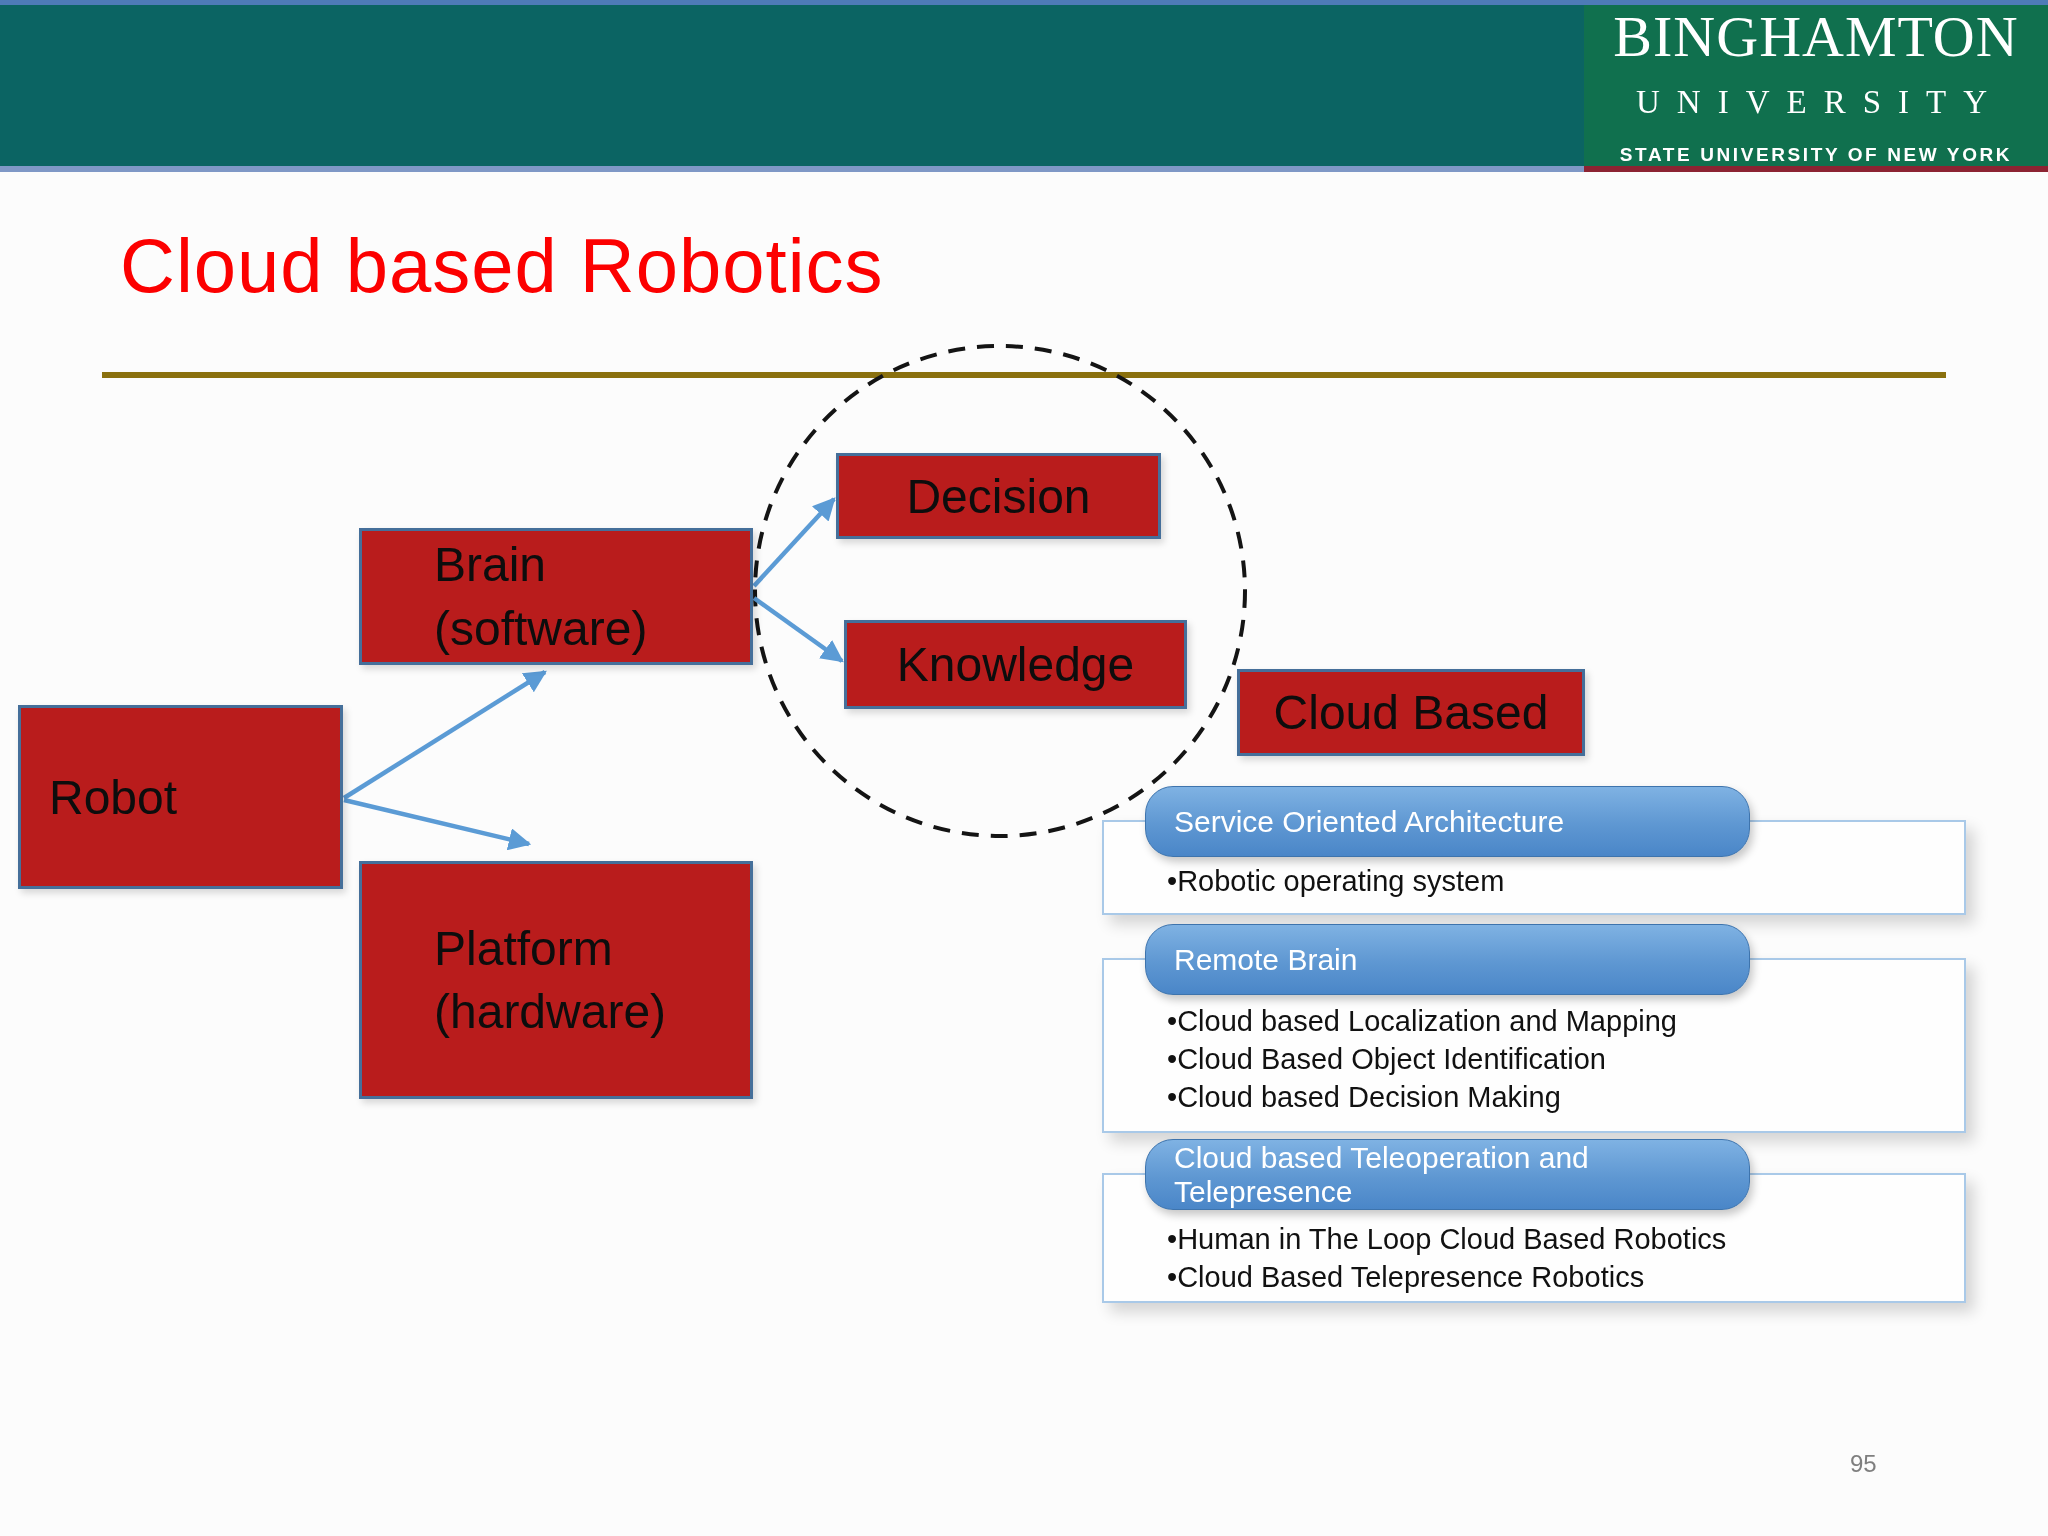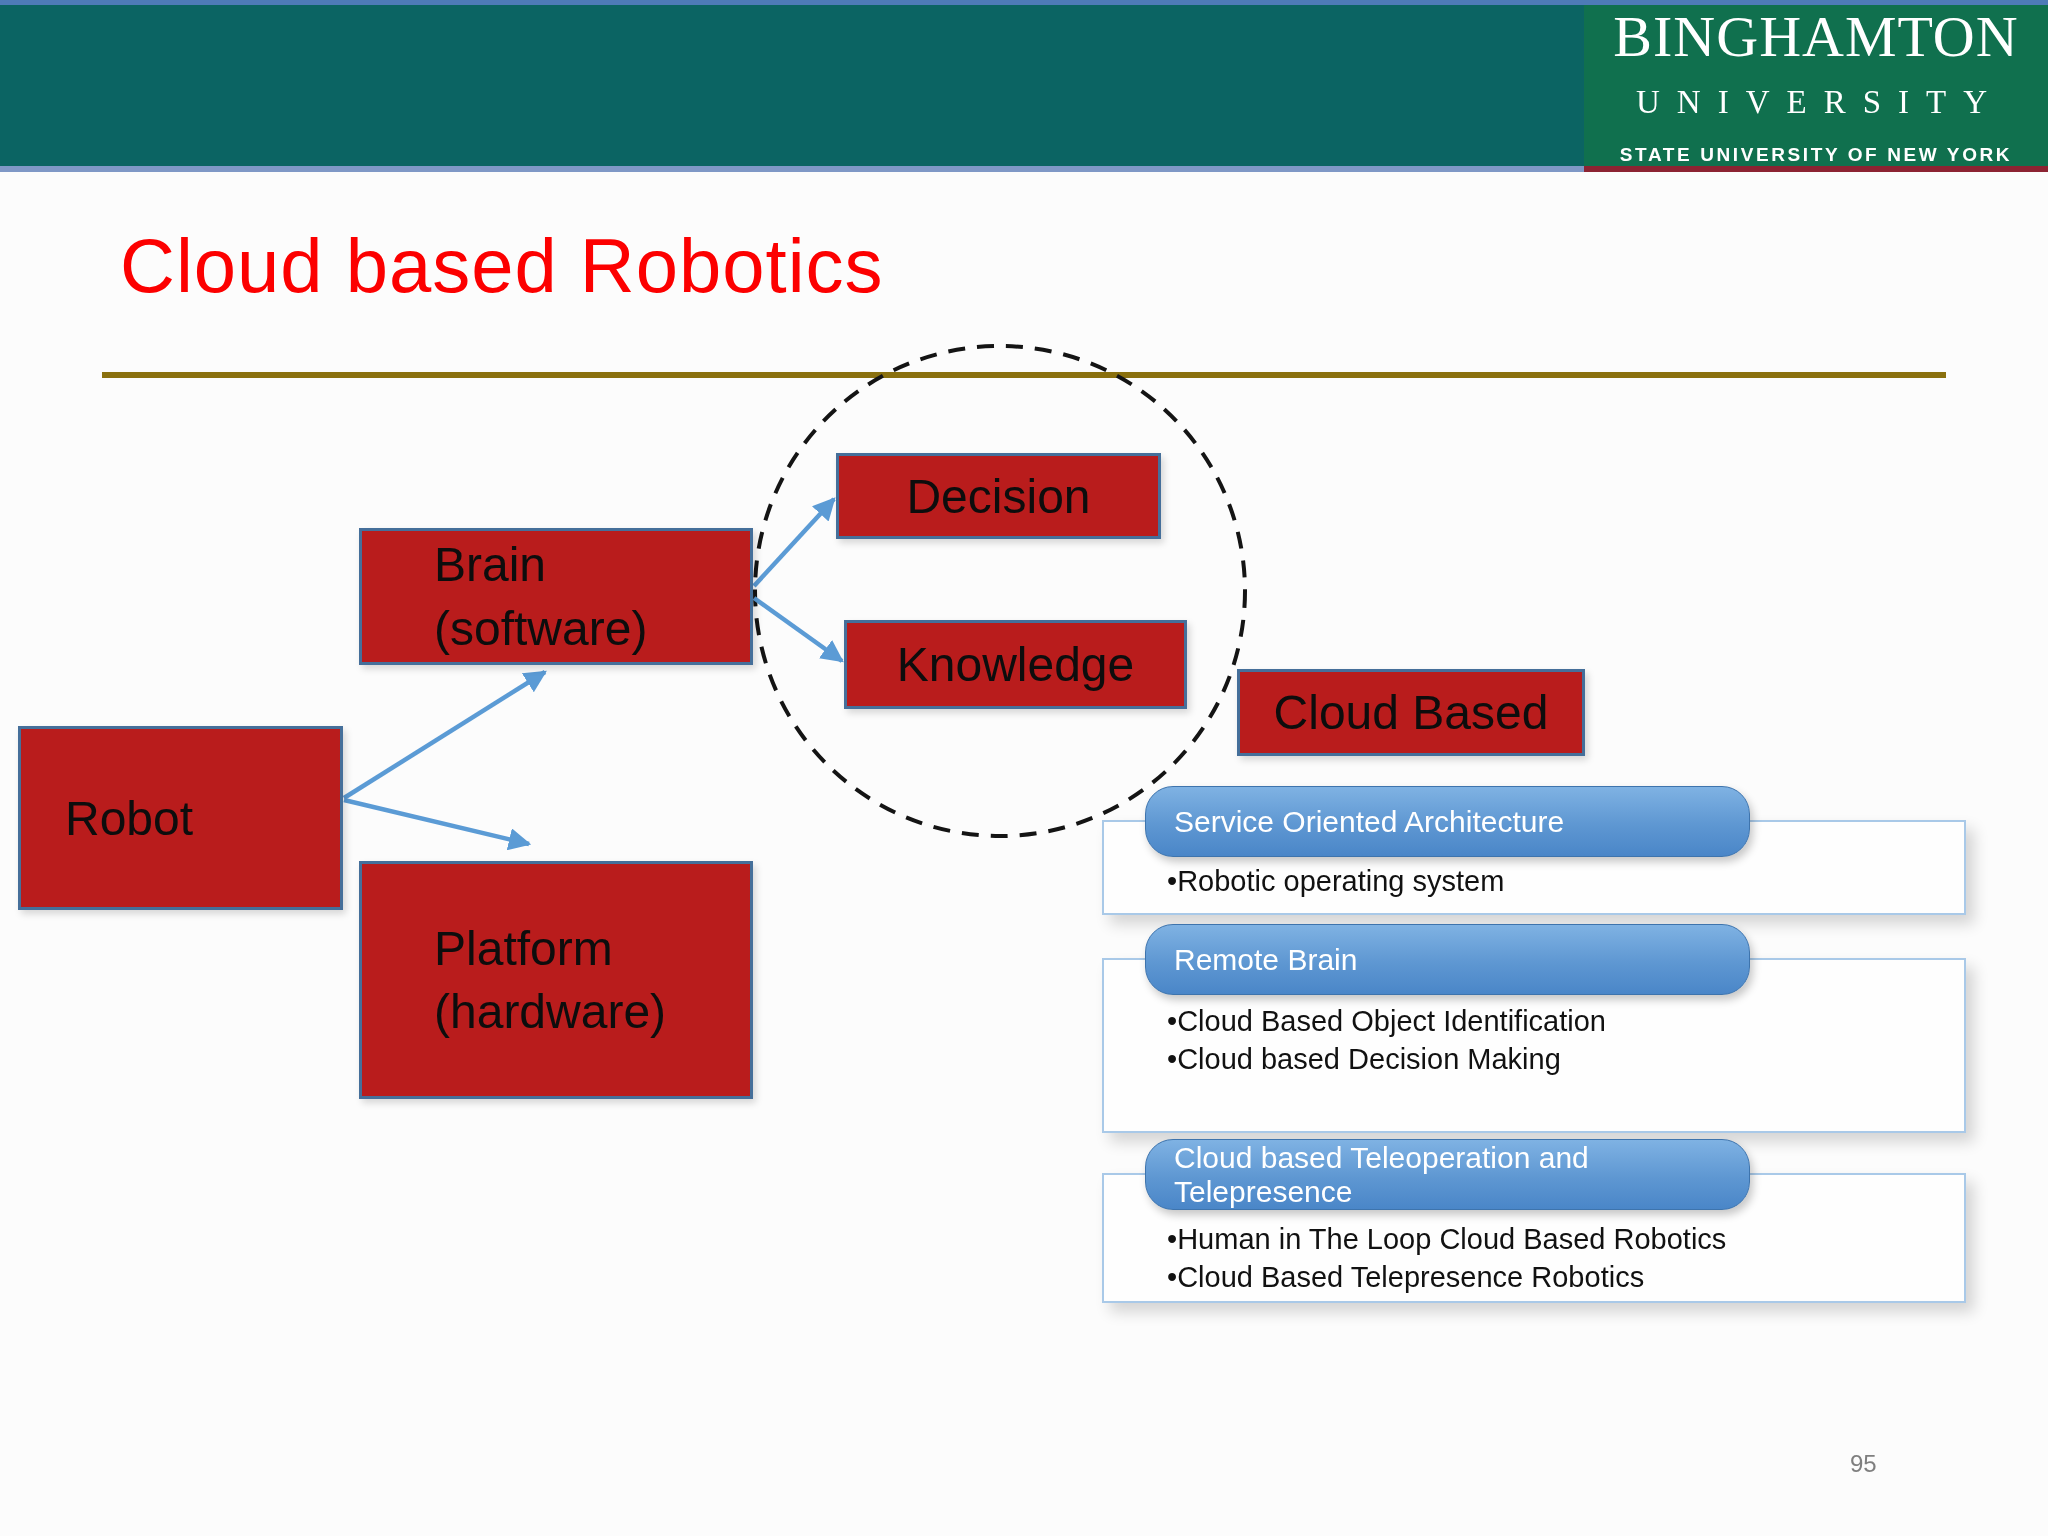--- a/index.html
+++ b/index.html
@@ -24,21 +24,21 @@
          letter-spacing:1px;z-index:3;}
   .gold-line{position:absolute;left:102px;top:372px;width:1844px;height:6px;background:#8a700e;z-index:1;}
 
   
   .overlay{position:absolute;left:0;top:0;width:2048px;height:1536px;z-index:2;}
   .bluebox{position:absolute;background:#b91c1c;border:3px solid #456f9a;box-sizing:border-box;
            color:#0d0d0d;font-size:48px;display:flex;align-items:center;z-index:3;
            box-shadow:3px 4px 7px rgba(0,0,0,0.15);}
   .bluebox.center{justify-content:center;text-align:center;}
   .bluebox.left2{line-height:1.32;text-align:left;}
-  .b-robot{left:18px;top:705px;width:325px;height:184px;padding-left:44px;margin-top:21px;}
+  .b-robot{left:18px;top:705px;width:325px;height:184px;padding-left:28px;}
   .b-brain{left:359px;top:528px;width:394px;height:137px;padding-left:72px;}
   .b-platform{left:359px;top:861px;width:394px;height:238px;padding-left:72px;}
   .b-decision{left:836px;top:453px;width:325px;height:86px;}
   .b-knowledge{left:844px;top:620px;width:343px;height:89px;}
   .b-local{left:1243px;top:498px;width:326px;height:105px;}
   .b-cloud{left:1237px;top:669px;width:348px;height:87px;}
 
   
   .panel{position:absolute;left:1102px;width:864px;background:#fefefe;border:2px solid #a9c9e8;
          box-sizing:border-box;z-index:3;box-shadow:8px 9px 14px rgba(0,0,0,0.16);}
@@ -125,20 +125,21 @@
     <div class="bullets">
       <div class="bullet">Robotic operating system</div>
     </div>
   </div>
 
   <div class="panel p2">
     <div class="panel-header">
       <span>Remote Brain</span>
     </div>
     <div class="bullets">
+      <div class="bullet">Cloud based Localization and Mapping</div>
       <div class="bullet">Cloud Based Object Identification</div>
       <div class="bullet">Cloud based Decision Making</div>
     </div>
   </div>
 
   <div class="panel p3">
     <div class="panel-header">
       <span>Cloud based Teleoperation and Telepresence</span>
     </div>
     <div class="bullets">

